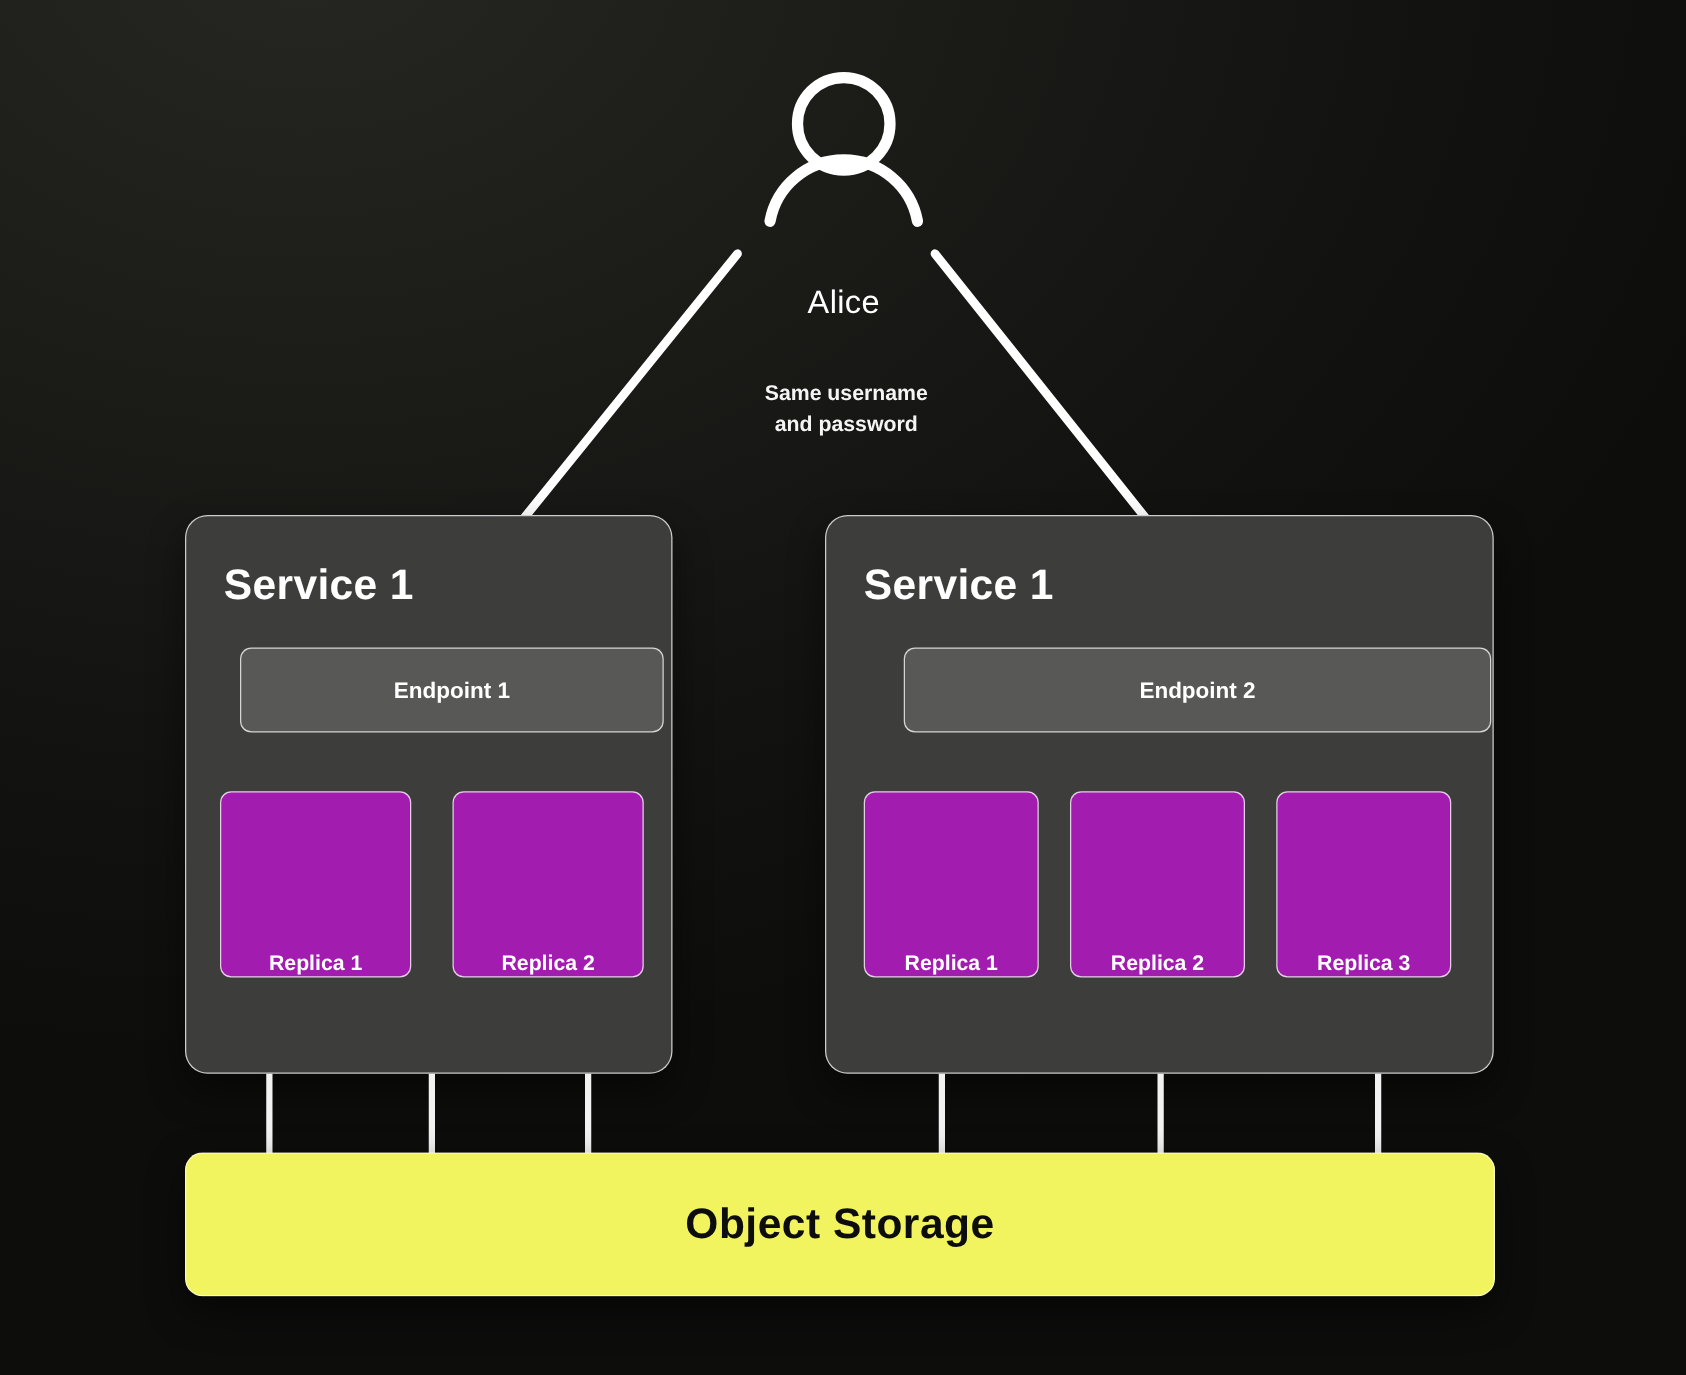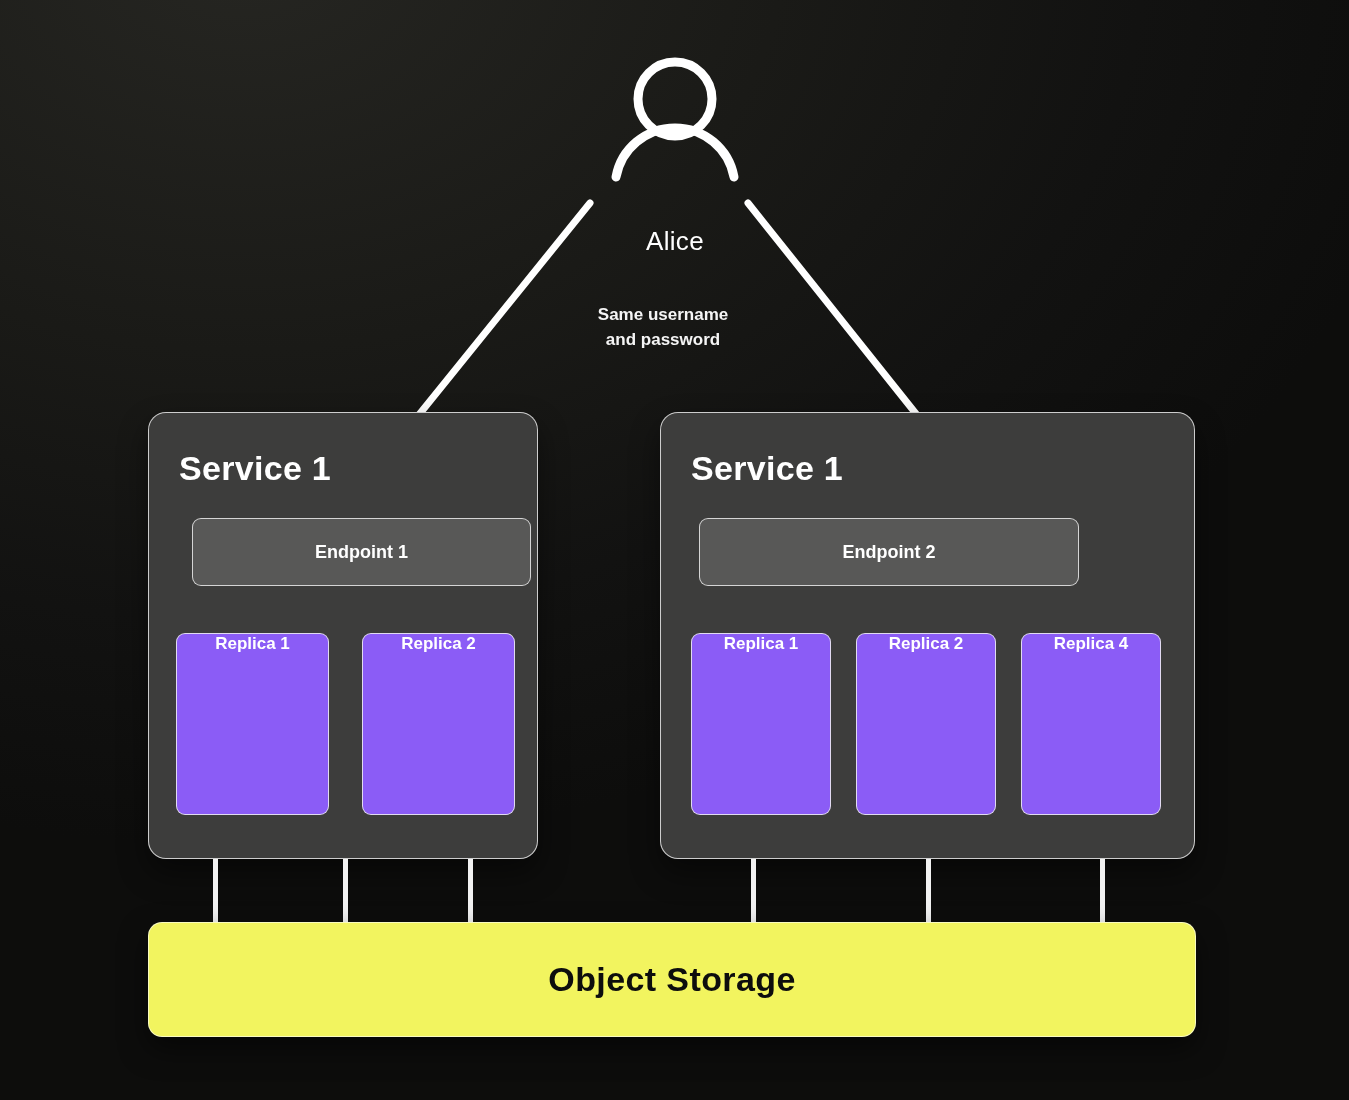--- a/index.html
+++ b/index.html
@@ -28,21 +28,21 @@
     top: 186px;
     transform: translateX(-50%);
     color: #ffffff;
     font-size: 26px;
     font-weight: 400;
     letter-spacing: 0.3px;
     margin-top: 40px;
   }
   .annotation {
     position: absolute;
-    left: 663px;
+    left: 677px;
     top: 303px;
     transform: translateX(-50%);
     color: #f5f5f5;
     font-size: 17px;
     font-weight: 700;
     text-align: center;
     line-height: 1.45;
     white-space: pre-line;
   }
   .service {
@@ -73,40 +73,40 @@
     background: #585857;
     border: 1px solid rgba(235,235,235,0.85);
     border-radius: 9px;
     display: flex;
     align-items: center;
     justify-content: center;
     box-sizing: border-box;
     margin-left: 16px;
   }
   .service-1 .endpoint { left: 27px; width: 339px; }
-  .service-2 .endpoint { left: 22px; width: 380px; }
+  .service-2 .endpoint { left: 46px; width: 470px; }
   .endpoint span {
     color: #ffffff;
     font-size: 18px;
     font-weight: 600;
   }
   .replicas {
     position: absolute;
     top: 220px;
     display: flex;
   }
   .service-1 .replicas { left: 27px; gap: 33px; }
   .service-2 .replicas { left: 30px; gap: 25px; }
   .replica {
-    height: 182px;
-    background: #8b5cf6;
+    height: 149px;
+    background: #a21caf;
     border: 1px solid rgba(240,240,240,0.85);
     border-radius: 9px;
     display: flex;
-    align-items: flex-start;
+    align-items: flex-end;
     justify-content: center;
     box-sizing: border-box;
   }
   .service-1 .replica { width: 153px; }
   .service-2 .replica { width: 140px; }
   .replica span {
     color: #ffffff;
     font-size: 17px;
     font-weight: 600;
   }
@@ -186,21 +186,21 @@
       <span>Endpoint 2</span>
     </div>
     <div class="replicas">
       <div class="replica">
         <span>Replica 1</span>
       </div>
       <div class="replica">
         <span>Replica 2</span>
       </div>
       <div class="replica">
-        <span>Replica 4</span>
+        <span>Replica 3</span>
       </div>
     </div>
   </div>
 
   <div class="connector" style="left:213px"></div>
   <div class="connector" style="left:343px"></div>
   <div class="connector" style="left:468px"></div>
   <div class="connector" style="left:751px"></div>
   <div class="connector" style="left:926px"></div>
   <div class="connector" style="left:1100px"></div>

